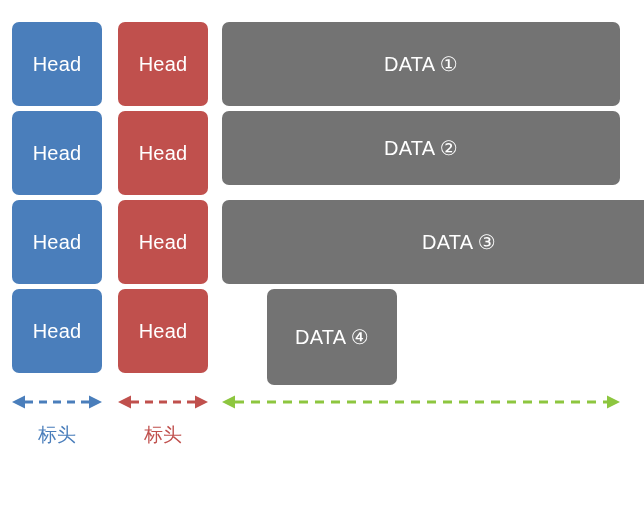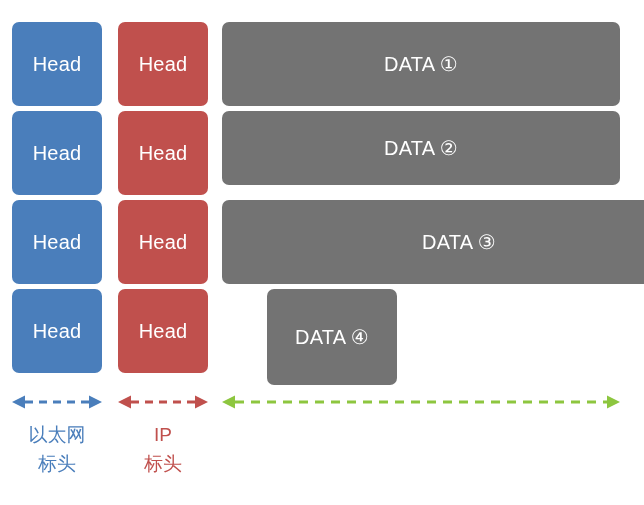--- a/index.html
+++ b/index.html
@@ -124,25 +124,23 @@
 
   <div class="arrow" style="left:222px; top:393px; width:398px;">
     <svg width="398" height="18" viewBox="0 0 398 18">
       <polygon points="0,9 13,2.5 13,15.5" fill="#8DC63F"></polygon>
       <polygon points="398,9 385,2.5 385,15.5" fill="#8DC63F"></polygon>
       <line x1="13" y1="9" x2="385" y2="9" stroke="#8DC63F" stroke-width="3" stroke-dasharray="9 7" stroke-linecap="butt"></line>
     </svg>
   </div>
 
   <div class="legend eth" style="left:12px; top:420px; width:90px;">
-    <span class="l1">以太网</span>
     <span class="l2">标头</span>
   </div>
 
   <div class="legend ip" style="left:118px; top:420px; width:90px;">
-    <span class="l1">IP</span>
     <span class="l2">标头</span>
   </div>
 
   <div class="legend tcp" style="left:222px; top:420px; width:398px;">
   </div>
 
 </div>
 
 </body></html>

